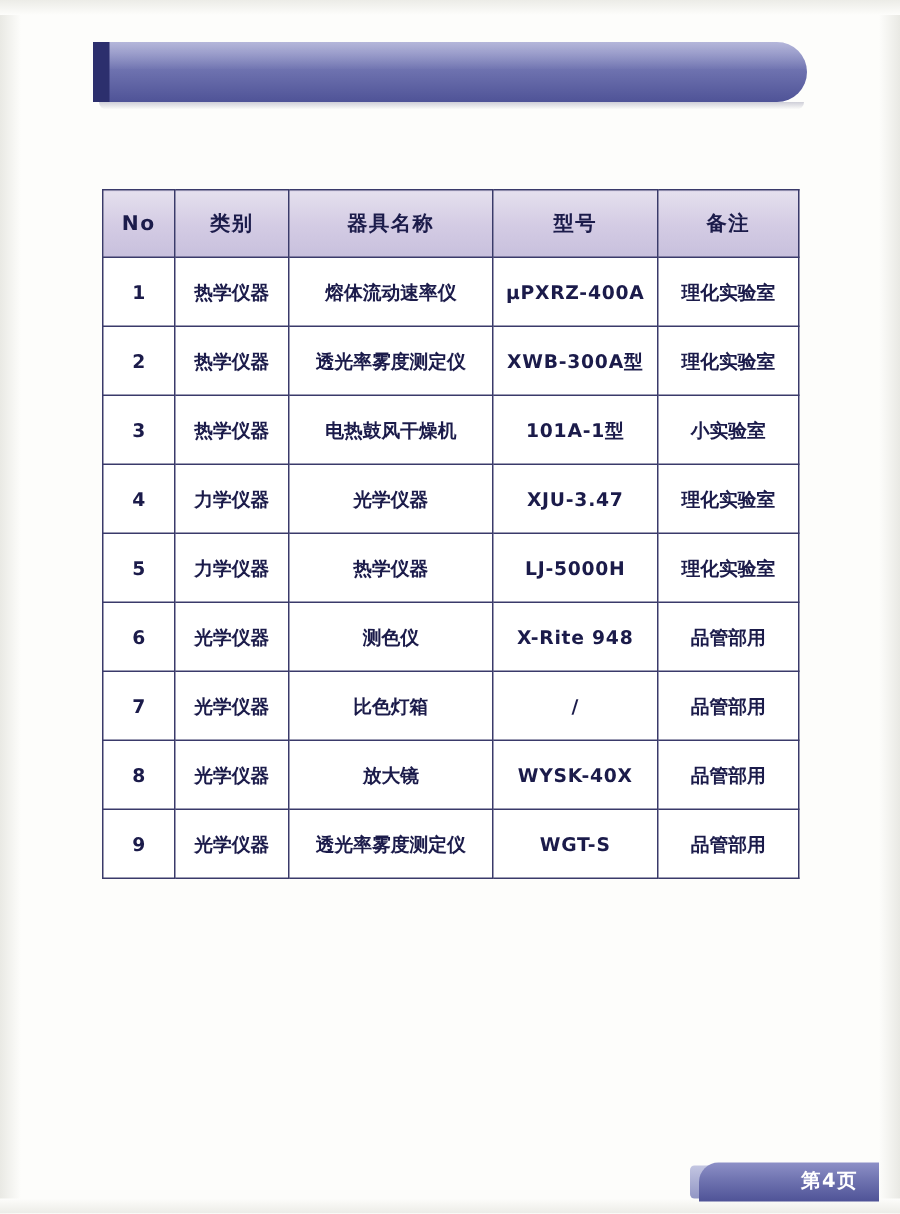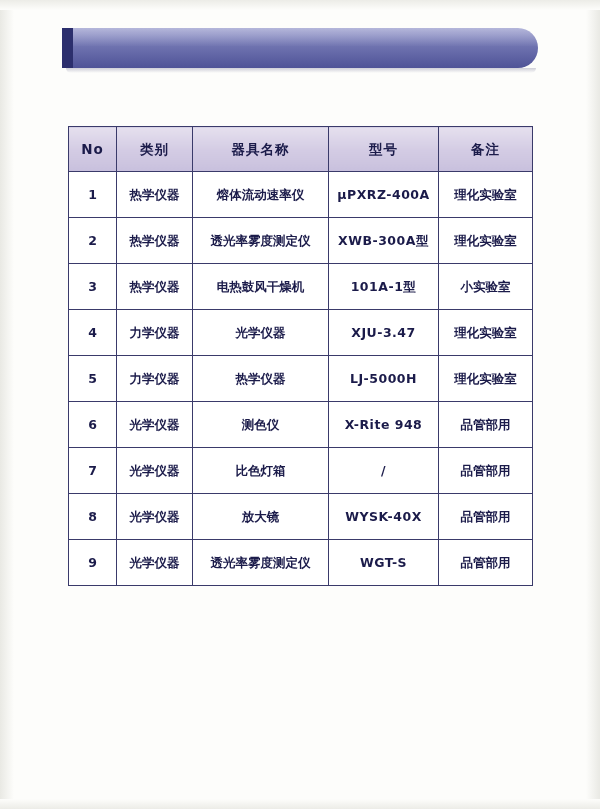--- a/index.html
+++ b/index.html
@@ -287,13 +287,19 @@
           <td class="col-no">9</td>
           <td>光学仪器</td>
           <td>透光率雾度测定仪</td>
           <td class="col-model">WGT-S</td>
           <td>品管部用</td>
         </tr>
       </tbody>
     </table>
   </div>
 
+  <div class="footer">
+    <div class="footer-chip"></div>
+    <div class="footer-chip-letter">T</div>
+    <div class="footer-bar"></div>
+    <div class="footer-page">第4页</div>
+  </div>
 </div>
 
 </body></html>

